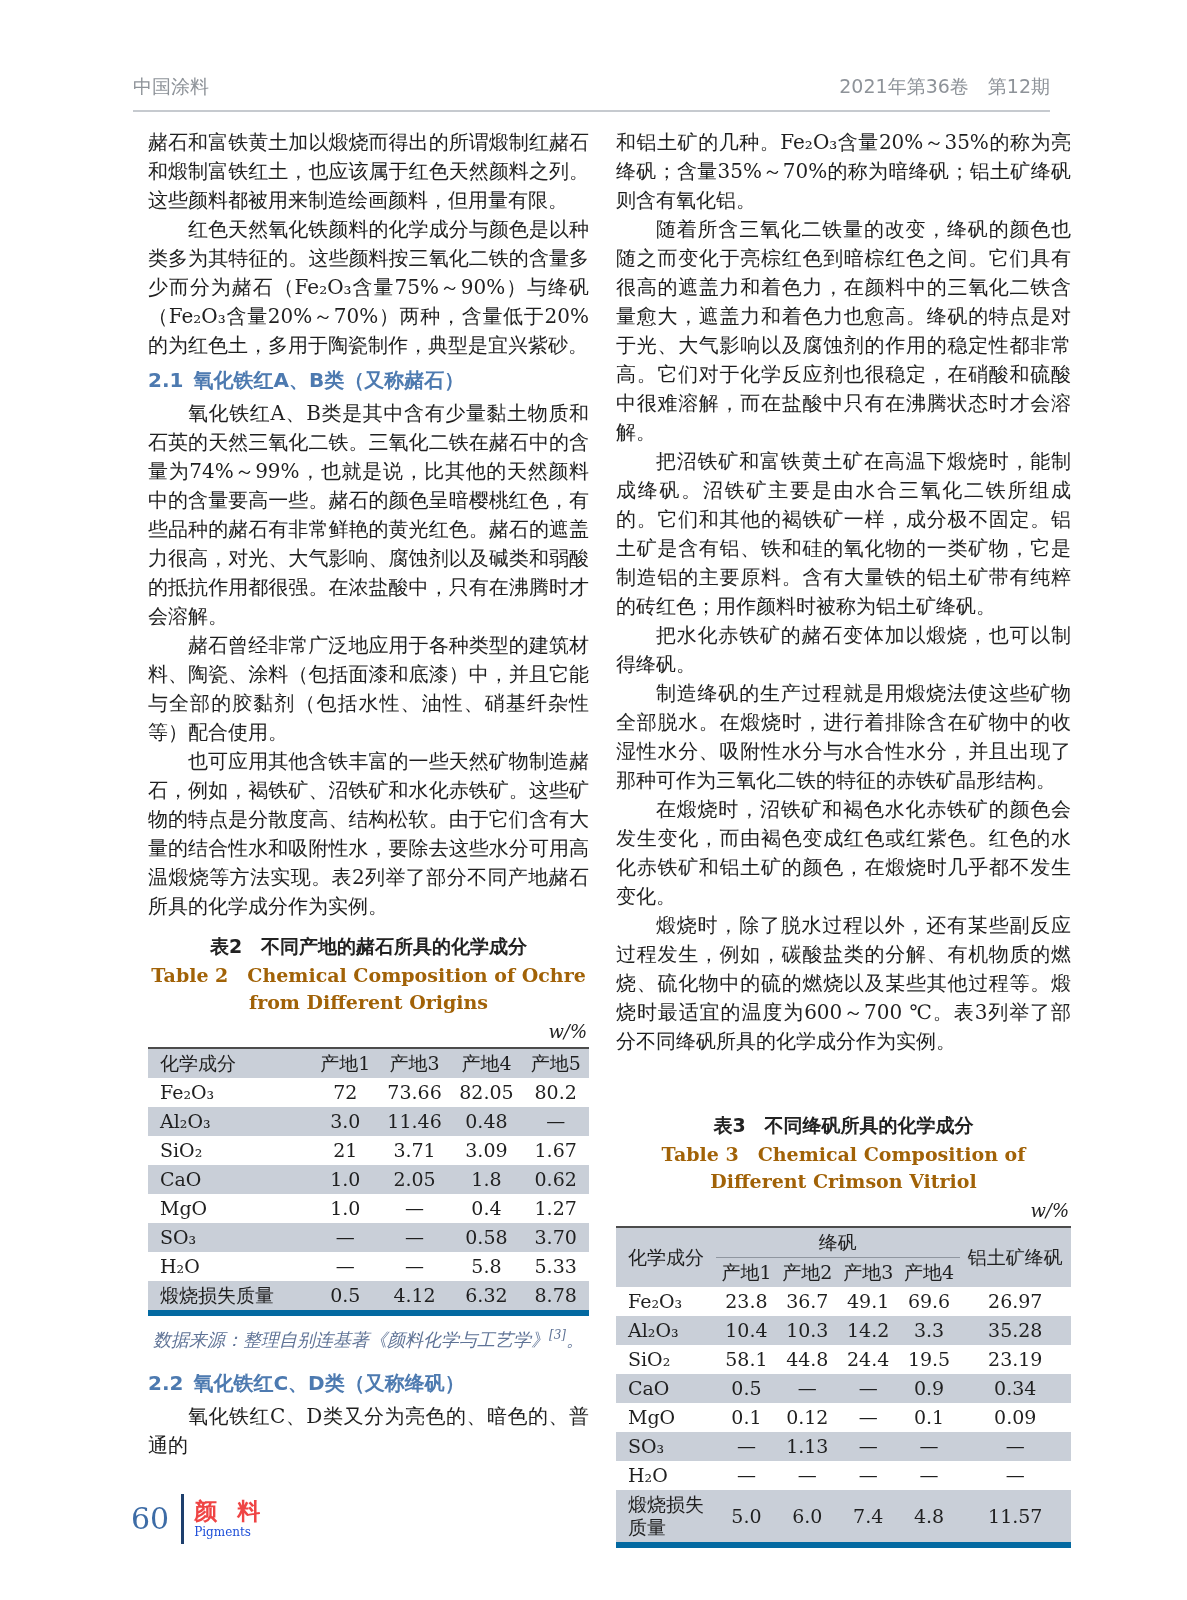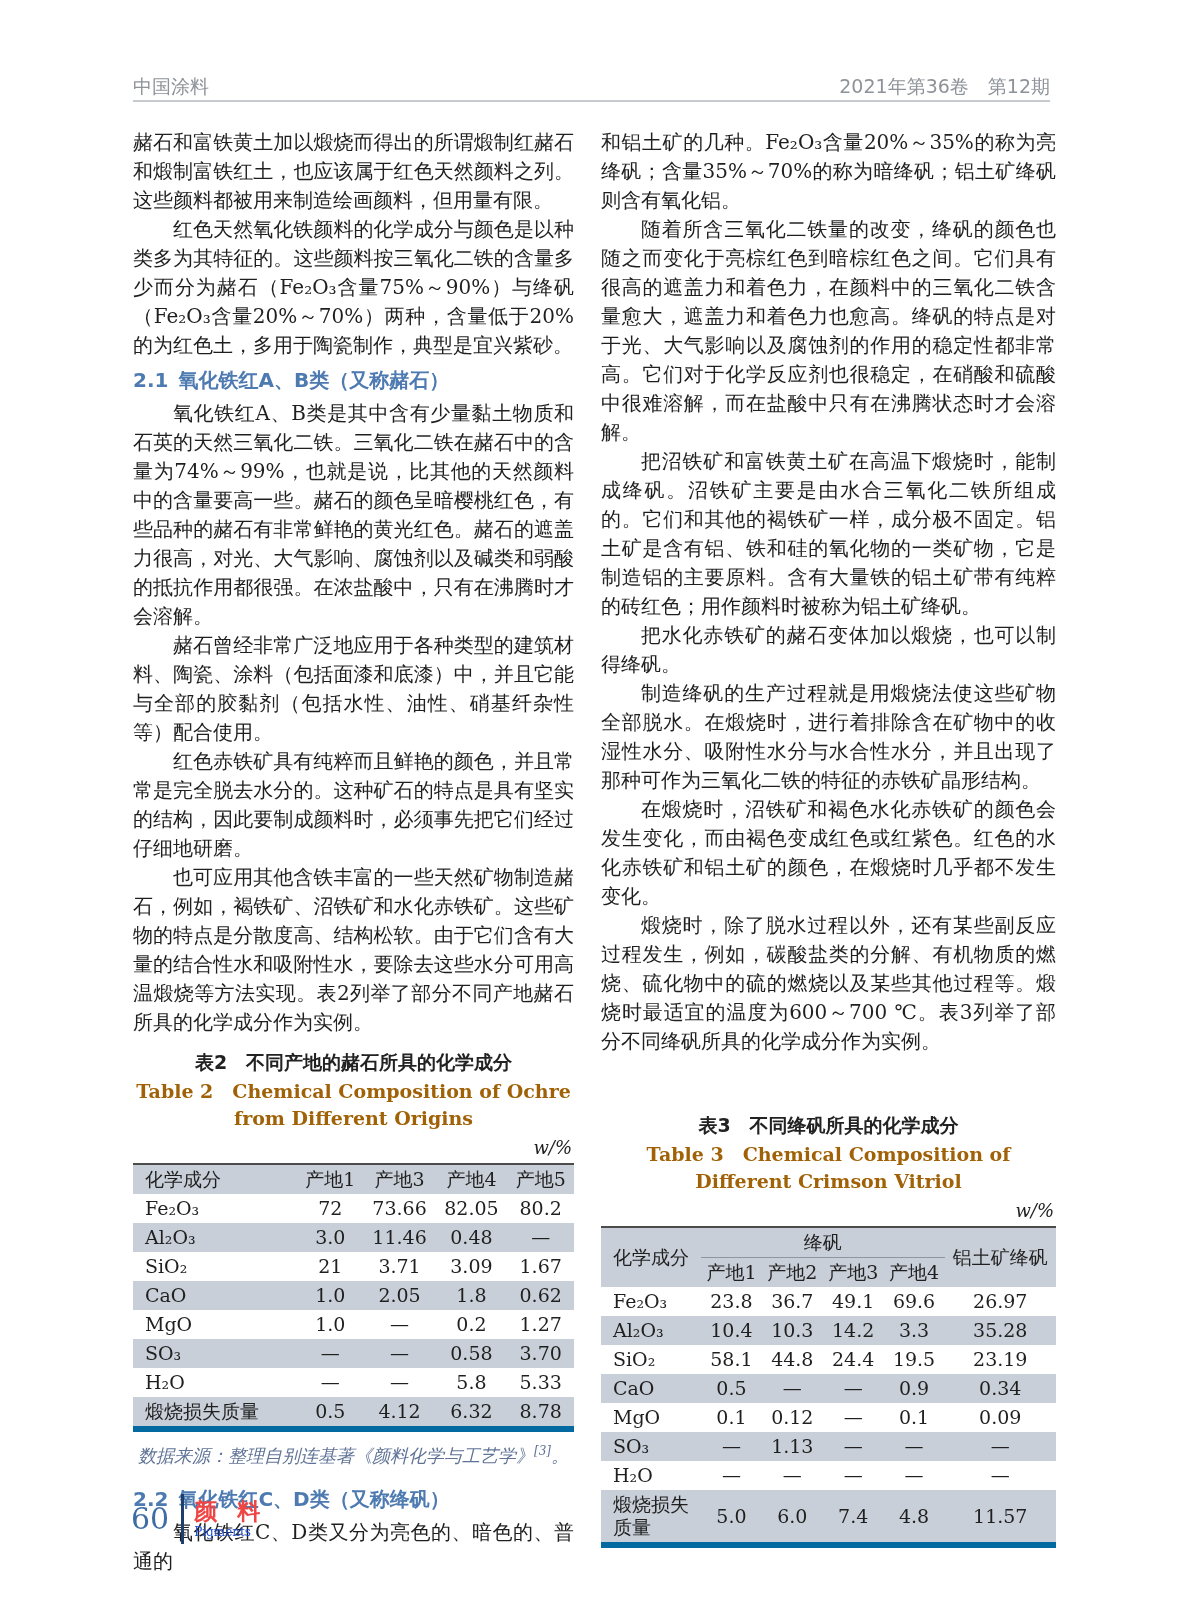--- a/index.html
+++ b/index.html
@@ -13,24 +13,25 @@
     color:#1f1f1f;
     overflow:hidden;
   }
   
   .runhead {
     position:absolute; top:74px; left:133px; right:137px;
     display:flex; justify-content:space-between; align-items:flex-end;
     font-family:"DejaVu Sans","Liberation Sans",sans-serif;
     font-size:19px; color:#8e9399;
     border-bottom:2px solid #c6cacf;
+    padding-bottom:10px;
   }
   
   .columns {
-    position:absolute; top:128px; left:133px;
+    position:absolute; top:128px; left:148px;
     display:flex; gap:27px;
   }
   .col { width:441px; }
   .col p {
     margin:0;
     font-size:20px; line-height:29px;
     text-align:justify;
     text-indent:2em;
   }
   .col p.noindent { text-indent:0; }
@@ -111,21 +112,20 @@
       <p class="noindent">赭石和富铁黄土加以煅烧而得出的所谓煅制红赭石和煅制富铁红土，也应该属于红色天然颜料之列。这些颜料都被用来制造绘画颜料，但用量有限。</p>
       <p>红色天然氧化铁颜料的化学成分与颜色是以种类多为其特征的。这些颜料按三氧化二铁的含量多少而分为赭石（Fe₂O₃含量75%～90%）与绛矾（Fe₂O₃含量20%～70%）两种，含量低于20%的为红色土，多用于陶瓷制作，典型是宜兴紫砂。</p>
 
       <div class="sec-heading">
         <span>2.1</span>
         <span>氧化铁红A、B类（又称赭石）</span>
       </div>
 
       <p>氧化铁红A、B类是其中含有少量黏土物质和石英的天然三氧化二铁。三氧化二铁在赭石中的含量为74%～99%，也就是说，比其他的天然颜料中的含量要高一些。赭石的颜色呈暗樱桃红色，有些品种的赭石有非常鲜艳的黄光红色。赭石的遮盖力很高，对光、大气影响、腐蚀剂以及碱类和弱酸的抵抗作用都很强。在浓盐酸中，只有在沸腾时才会溶解。</p>
       <p>赭石曾经非常广泛地应用于各种类型的建筑材料、陶瓷、涂料（包括面漆和底漆）中，并且它能与全部的胶黏剂（包括水性、油性、硝基纤杂性等）配合使用。</p>
-      <p>红色赤铁矿具有纯粹而且鲜艳的颜色，并且常常是完全脱去水分的。这种矿石的特点是具有坚实的结构，因此要制成颜料时，必须事先把它们经过仔细地研磨。</p>
       <p>也可应用其他含铁丰富的一些天然矿物制造赭石，例如，褐铁矿、沼铁矿和水化赤铁矿。这些矿物的特点是分散度高、结构松软。由于它们含有大量的结合性水和吸附性水，要除去这些水分可用高温煅烧等方法实现。表2列举了部分不同产地赭石所具的化学成分作为实例。</p>
 
       <div class="tableblock">
         <div class="cap-cn">表2　不同产地的赭石所具的化学成分</div>
         <div class="cap-en">Table 2　Chemical Composition of Ochre from Different Origins</div>
         <div class="unit">w/%</div>
         <table class="datatable t2">
           <thead>
             <tr>
               <th class="firstcol">化学成分</th>
@@ -161,21 +161,21 @@
                 <td>CaO</td>
                 <td>1.0</td>
                 <td>2.05</td>
                 <td>1.8</td>
                 <td>0.62</td>
               </tr>
               <tr>
                 <td>MgO</td>
                 <td>1.0</td>
                 <td>—</td>
-                <td>0.2</td>
+                <td>0.4</td>
                 <td>1.27</td>
               </tr>
               <tr>
                 <td>SO₃</td>
                 <td>—</td>
                 <td>—</td>
                 <td>0.58</td>
                 <td>3.70</td>
               </tr>
               <tr>

